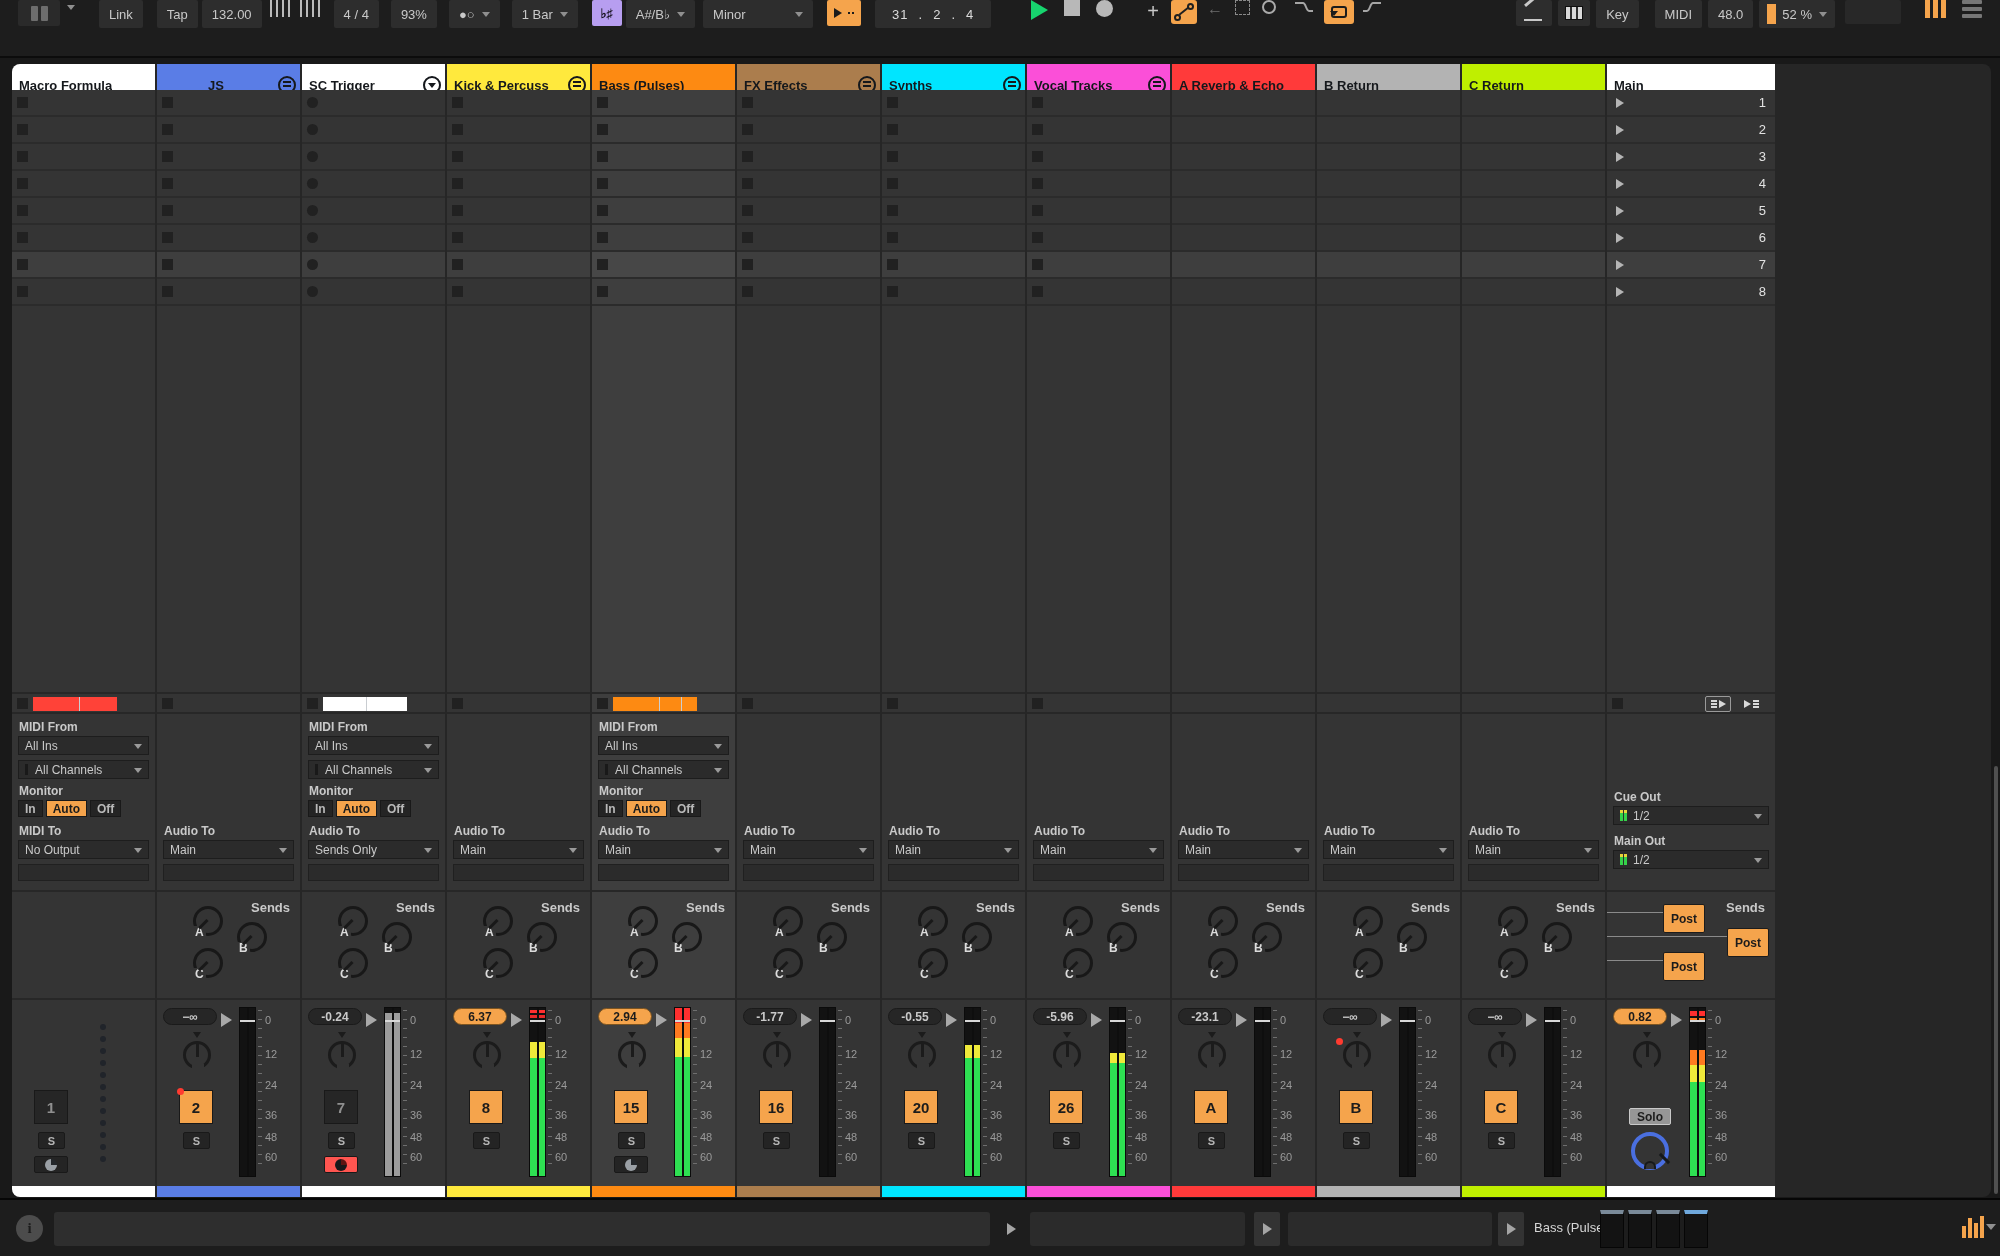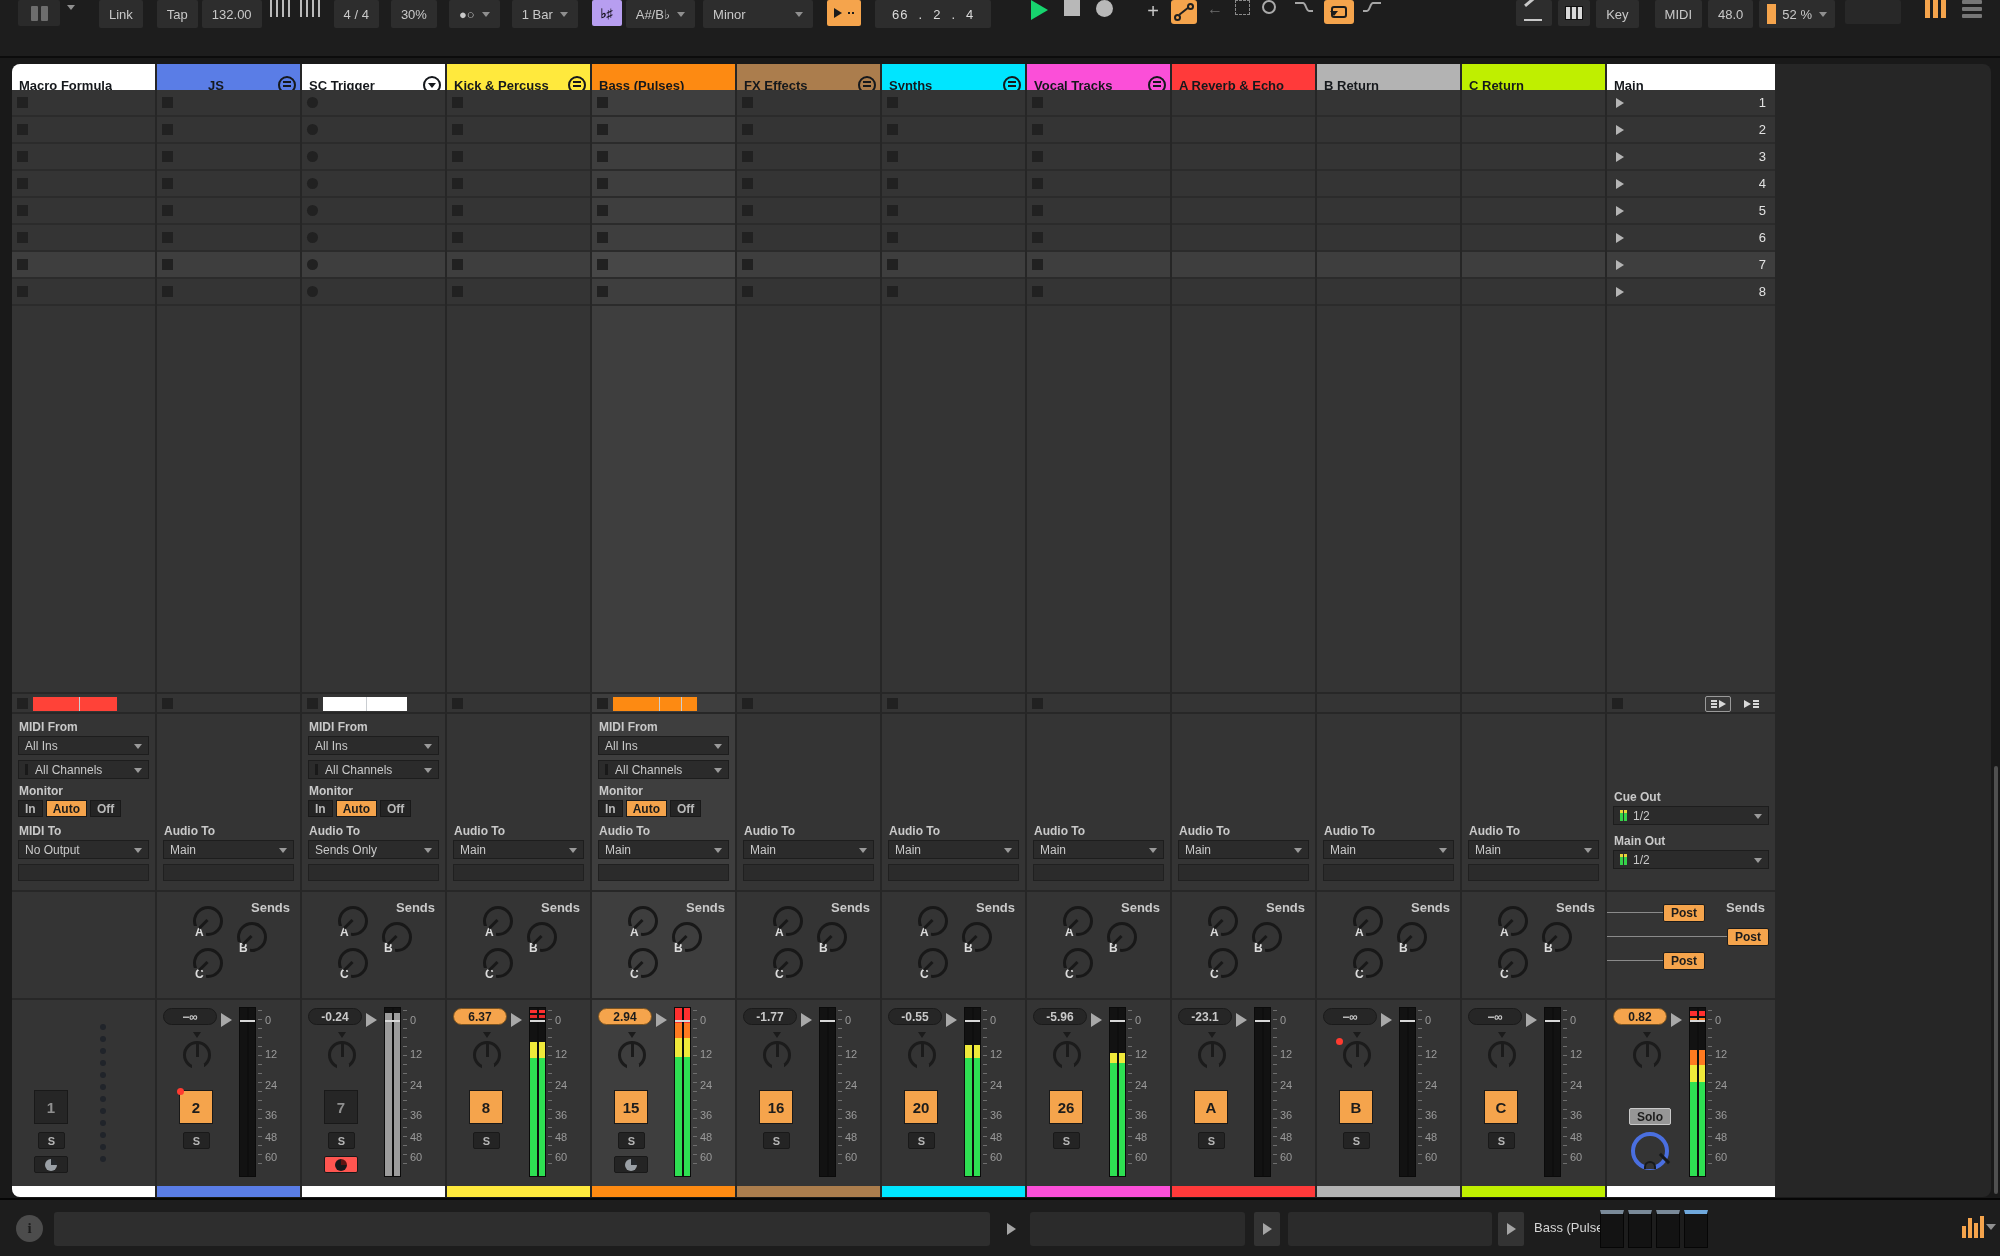--- a/index.html
+++ b/index.html
@@ -112,21 +112,21 @@
   .mbtn.on { background:#f5a44c; color:#1c1c1c; }
   .iobox { position:absolute; left:6px; right:6px; height:17px; background:#2b2b2b; border:1px solid #202020; }
   .sendsec { flex:0 0 108px; position:relative; border-bottom:2px solid #272727; }
   .sndlab { position:absolute; top:8px; right:10px; color:#c9c9c9; font-weight:700; font-size:13px; }
   .sknob { position:absolute; width:30px; height:30px; border:3px solid #181818; border-radius:50%; }
   .sknob::after { content:''; position:absolute; left:10px; top:11px; width:3px; height:12px;
     background:#181818; transform-origin:50% 0; transform:rotate(45deg); }
   .sklab { position:absolute; left:-3px; bottom:-5px; font-size:12px; font-weight:700; color:#dcdcdc;
     background:var(--cbg); padding:0 2px; line-height:12px; }
   .postline { position:absolute; left:0; height:1px; background:#8a8a8a; }
-  .post { position:absolute; width:42px; height:18px; background:#f5a44c; border:1px solid #1c1c1c;
+  .post { position:absolute; width:42px; height:29px; background:#f5a44c; border:1px solid #1c1c1c;
     border-radius:2px; color:#1c1c1c; font-weight:700; display:flex; align-items:center; justify-content:center; }
   .mixer { flex:0 0 186px; position:relative; }
   .pill { position:absolute; left:6px; top:8px; width:54px; height:17px; border-radius:9px;
     background:#262626; border:1px solid #1a1a1a; color:#c9c9c9; font-size:12px; font-weight:700;
     display:flex; align-items:center; justify-content:center; }
   .pill.hot { background:#f5a44c; color:#1c1c1c; border-color:#7c5420; }
   .ftri { position:absolute; left:64px; top:13px; width:0; height:0; border-left:11px solid #a9a9a9;
     border-top:7px solid transparent; border-bottom:7px solid transparent; }
   .meter { position:absolute; left:82px; top:7px; width:17px; height:170px; background:#121212;
     border:1px solid #0b0b0b; }
@@ -206,21 +206,21 @@
       <div class="vb"></div>
         <div class="vb"></div>
     </div>
     <div class="dd-arr"></div>
     <div class="tbtn" style="margin-left:24px">Link</div>
     <div class="tbtn" style="margin-left:14px">Tap</div>
     <div class="tbtn" style="margin-left:4px">132.00</div>
     <div class="nudge"></div>
     <div class="nudge"></div>
     <div class="tbtn" style="margin-left:12px">4 / 4</div>
-    <div class="tbtn" style="margin-left:12px">30%</div>
+    <div class="tbtn" style="margin-left:12px">93%</div>
     <div class="tbtn" style="margin-left:12px">
       <span>●</span>
       <span>○</span>
       <span class="dd-arr"></span>
     </div>
     <div class="tbtn" style="margin-left:12px">
       <span>1 Bar</span>
       <span class="dd-arr"></span>
     </div>
     <div class="keysig">♭♯</div>
@@ -230,21 +230,21 @@
     </div>
     <div class="tbtn" style="margin-left:8px;width:110px">
       <span>Minor</span>
       <span class="dd-arr" style="margin-left:auto"></span>
     </div>
     <div class="follow">
       <span class="farrow"></span>
       <span class="fdots"></span>
     </div>
     <div class="posbox">
-      <span>66</span>
+      <span>31</span>
         <span>.</span>
       <span>2</span>
         <span>.</span>
       <span>4</span>
     </div>
     <div class="playtri"></div>
     <div class="stopsq"></div>
     <div class="reccirc"></div>
     <div class="plus">+</div>
     <div class="autoarm">

